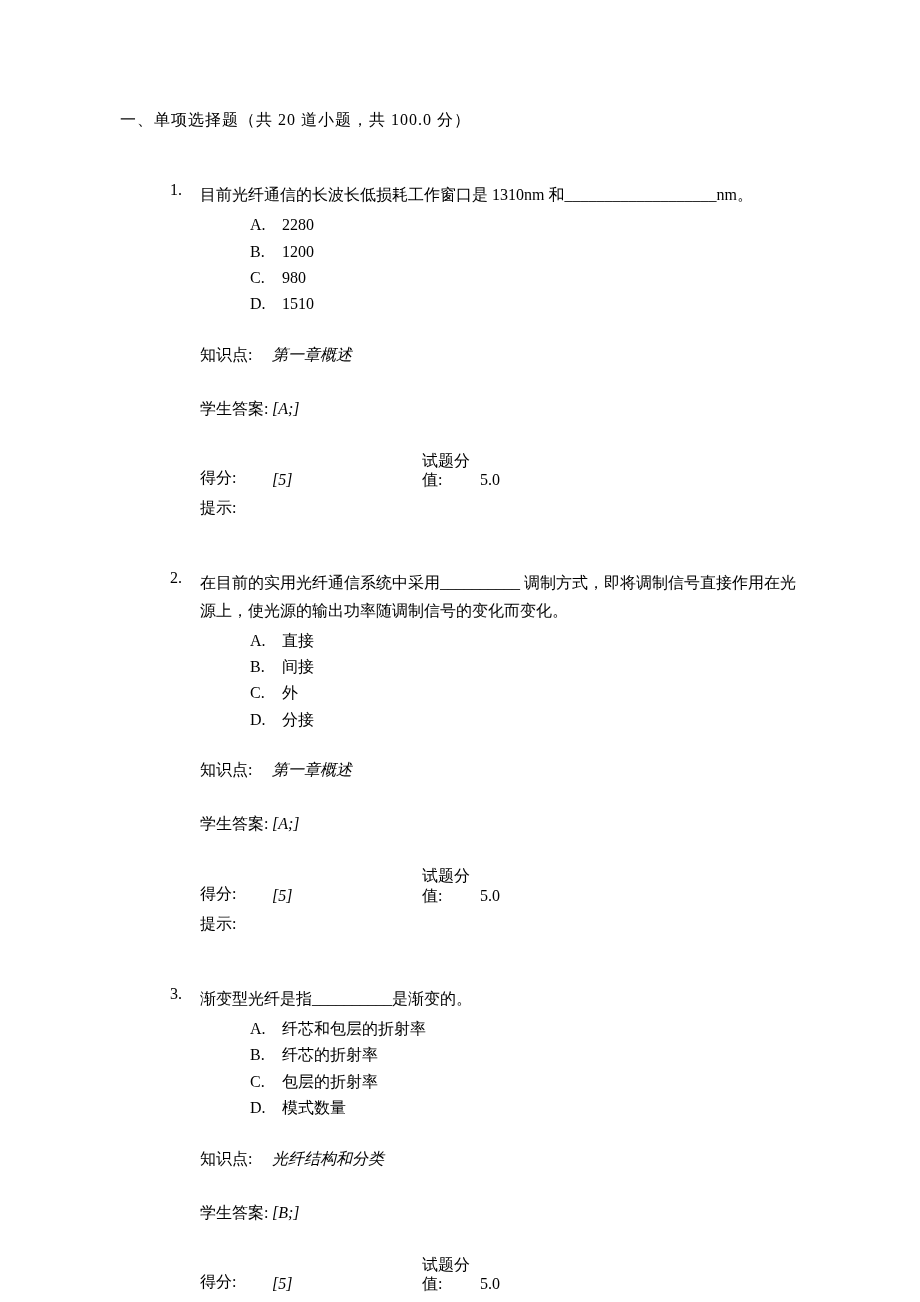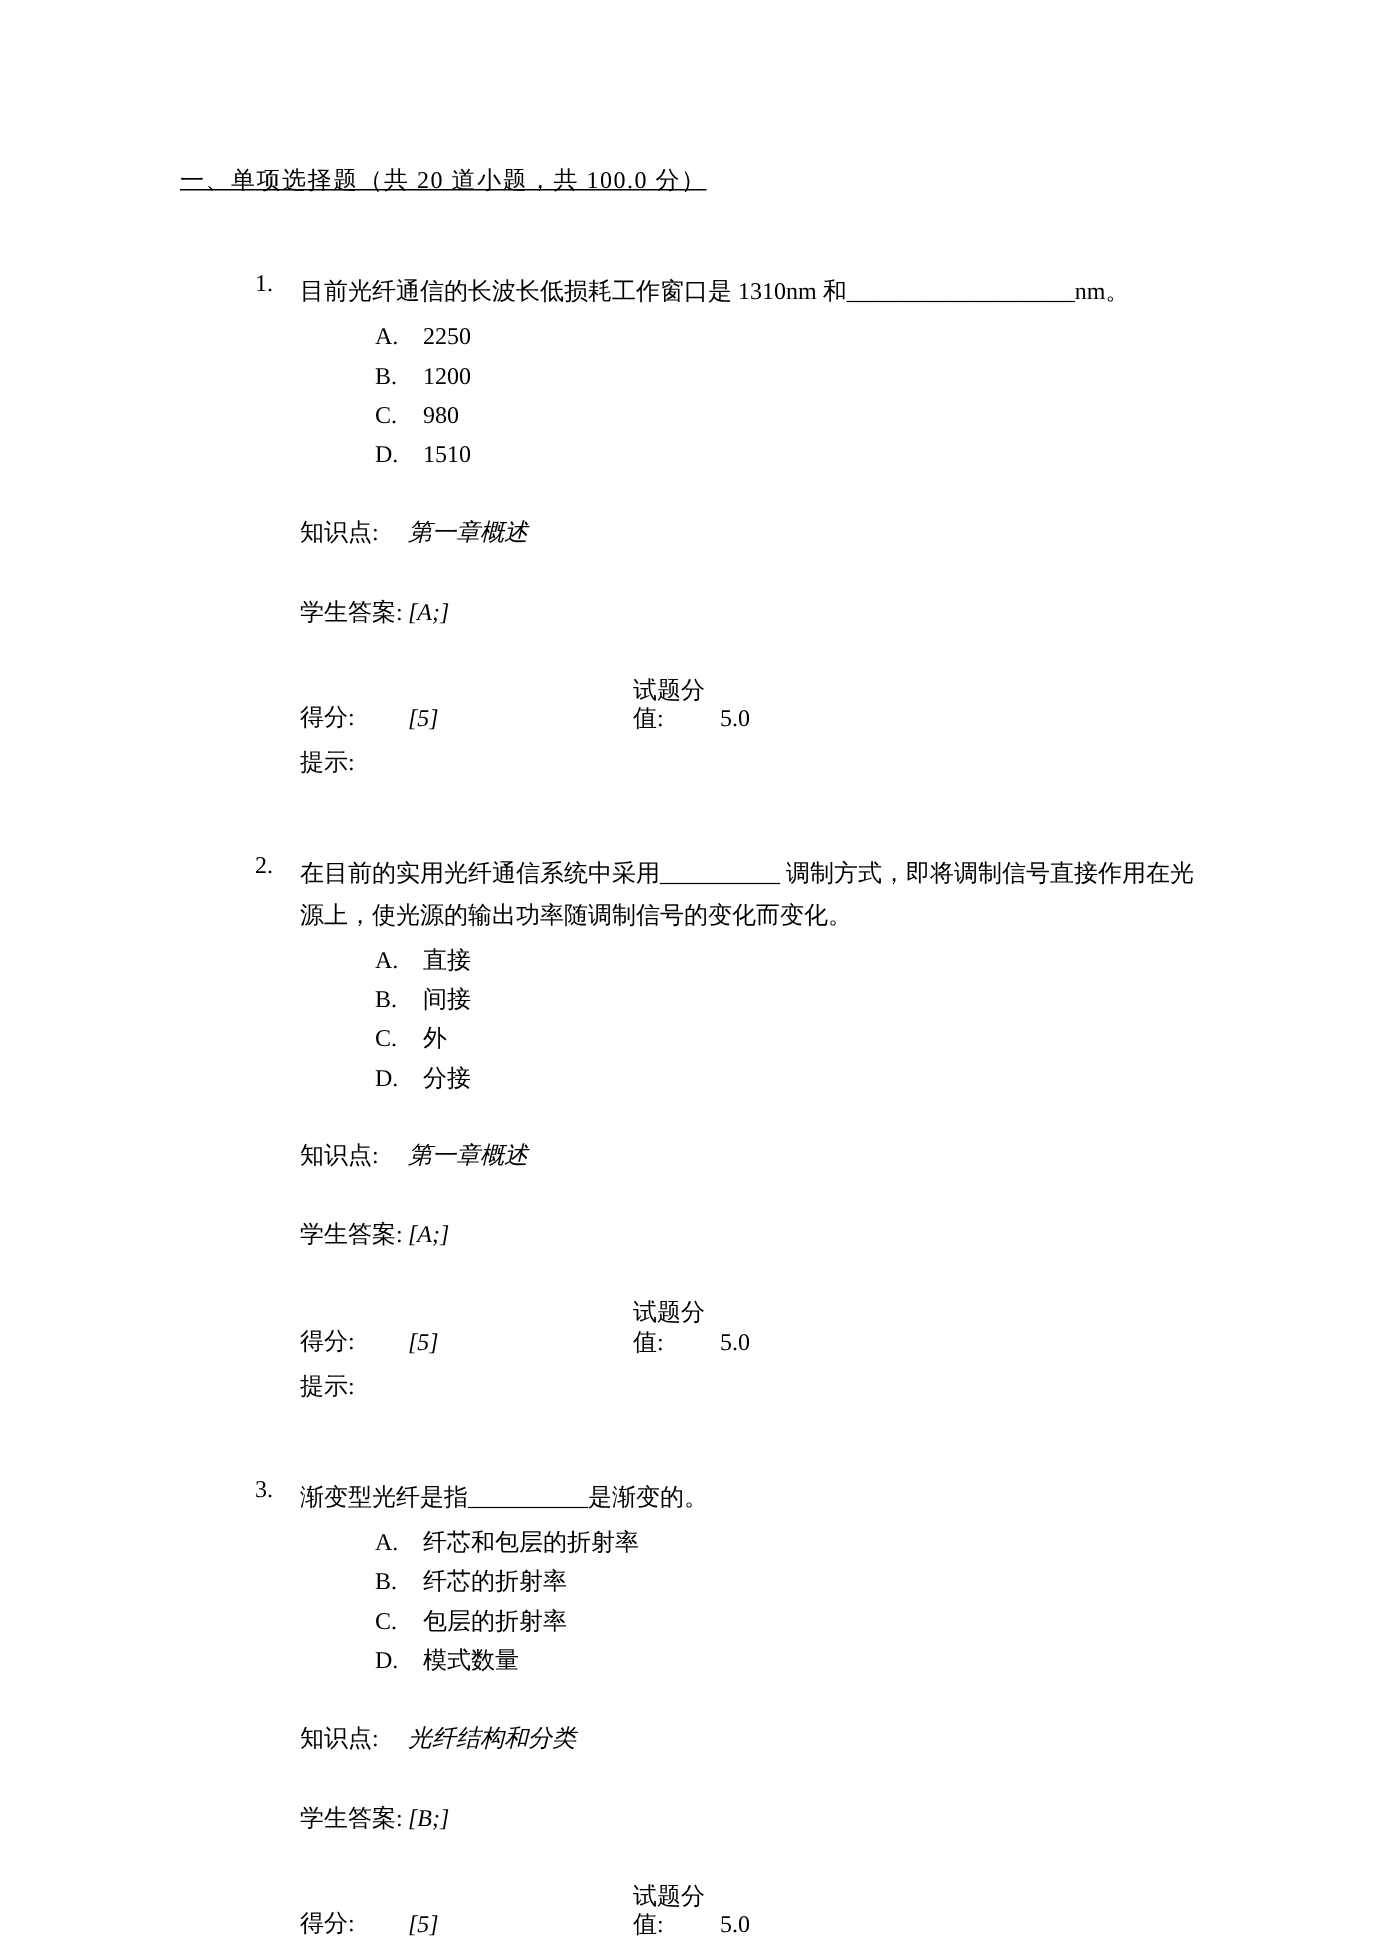--- a/index.html
+++ b/index.html
@@ -10,21 +10,20 @@
     font-size: 16px;
     color: #000;
     width: 920px;
   }
   .page {
     padding: 110px 120px 40px 120px;
   }
   .section-title {
     margin-bottom: 50px;
     letter-spacing: 1px;
-    text-decoration: underline;
   }
   .question-block {
     margin-left: 50px;
     margin-bottom: 50px;
   }
   .q-row {
     display: flex;
     align-items: flex-start;
   }
   .q-num {
@@ -89,21 +88,21 @@
   <div class="section-title">一、单项选择题（共 20 道小题，共 100.0 分）</div>
 
   <div class="question-block">
     <div class="q-row">
       <div class="q-num">1.</div>
       <div class="q-stem">目前光纤通信的长波长低损耗工作窗口是 1310nm 和___________________nm。</div>
     </div>
     <div class="options">
       <div class="opt-row">
           <span class="opt-letter">A.</span>
-          <span>2250</span>
+          <span>2280</span>
         </div>
       <div class="opt-row">
           <span class="opt-letter">B.</span>
           <span>1200</span>
         </div>
       <div class="opt-row">
           <span class="opt-letter">C.</span>
           <span>980</span>
         </div>
       <div class="opt-row">

